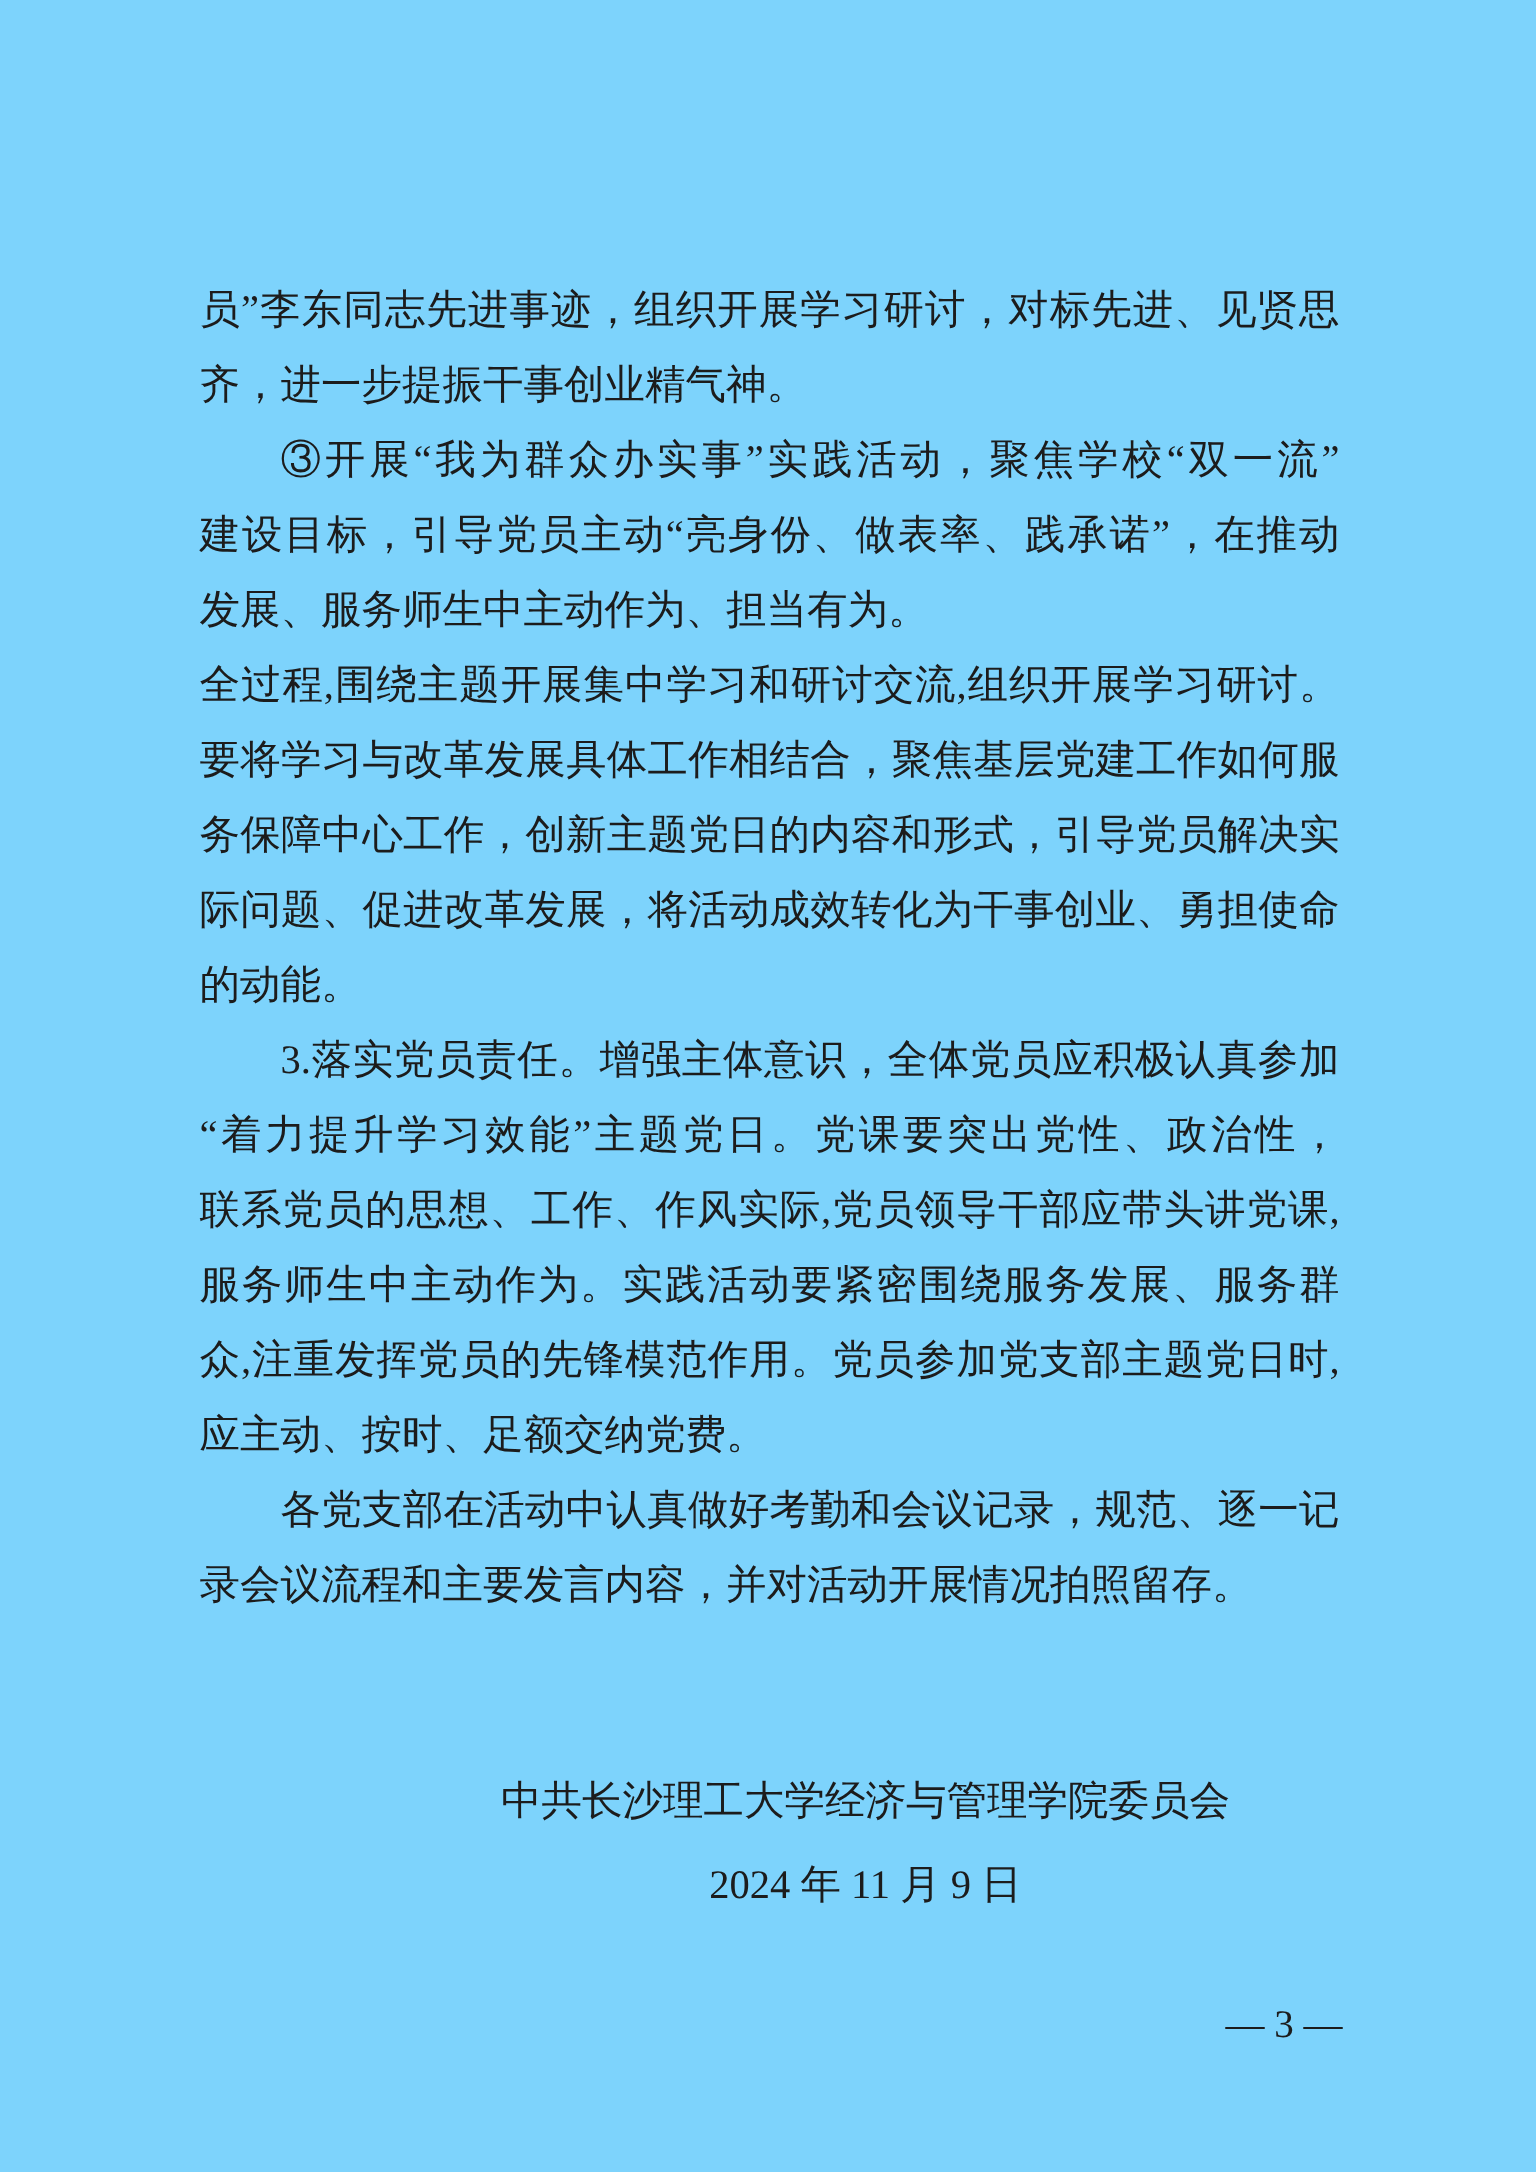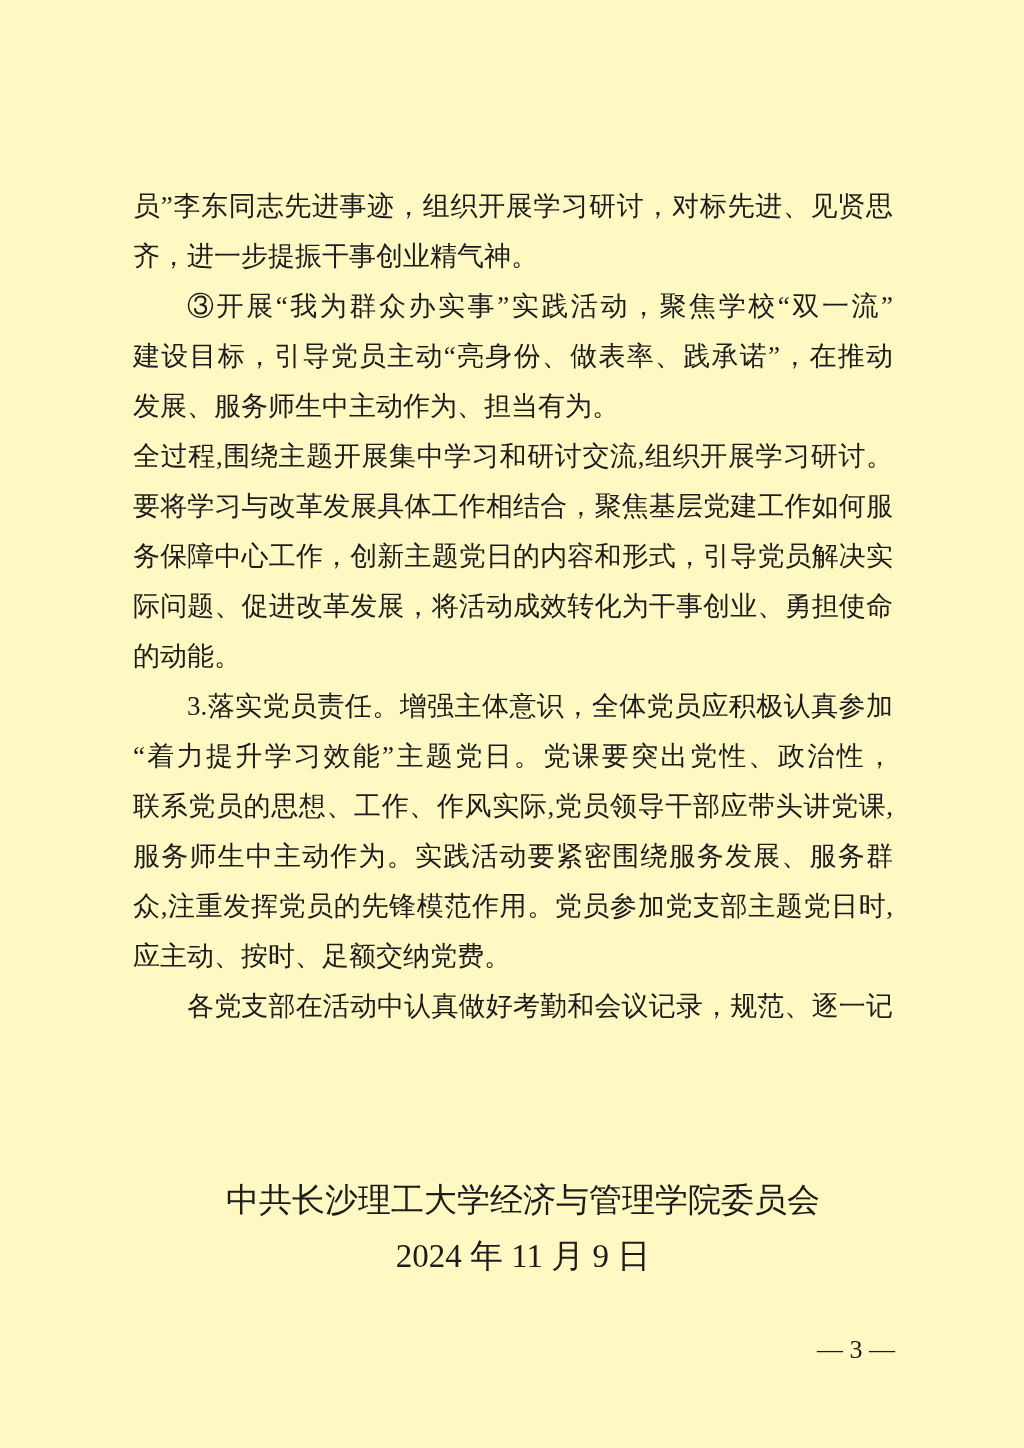--- a/index.html
+++ b/index.html
@@ -4,21 +4,21 @@
 <style>
   html, body {
     margin: 0;
     padding: 0;
     background: #ffffff;
   }
   .page {
     position: relative;
     width: 1024px;
     height: 1448px;
-    background: #fef9c3;
+    background: #7dd3fc;
     overflow: hidden;
     font-family: "Liberation Serif", "DejaVu Serif", serif;
     color: #1c1c1c;
   }
   .text-block {
     position: absolute;
     left: 133px;
     top: 181px;
     width: 760px;
   }
@@ -41,21 +41,21 @@
   }
   .signature-block {
     position: absolute;
     top: 1175px;
     right: 204px;
     text-align: center;
   }
   .sig-line {
     margin: 0;
     padding: 0;
-    font-size: 33px;
+    font-size: 27px;
     line-height: 50px;
     white-space: nowrap;
   }
   .sig-date {
     margin-top: 6px;
   }
   .page-number {
     position: absolute;
     top: 1332px;
     right: 129px;
@@ -81,20 +81,21 @@
     <p class="line justify">务保障中心工作，创新主题党日的内容和形式，引导党员解决实</p>
     <p class="line justify">际问题、促进改革发展，将活动成效转化为干事创业、勇担使命</p>
     <p class="line">的动能。</p>
     <p class="line justify indent">3.落实党员责任。增强主体意识，全体党员应积极认真参加</p>
     <p class="line justify">“着力提升学习效能”主题党日。党课要突出党性、政治性，</p>
     <p class="line justify">联系党员的思想、工作、作风实际,党员领导干部应带头讲党课,</p>
     <p class="line justify">服务师生中主动作为。实践活动要紧密围绕服务发展、服务群</p>
     <p class="line justify">众,注重发挥党员的先锋模范作用。党员参加党支部主题党日时,</p>
     <p class="line">应主动、按时、足额交纳党费。</p>
     <p class="line justify indent">各党支部在活动中认真做好考勤和会议记录，规范、逐一记</p>
+    <p class="line">录会议流程和主要发言内容，并对活动开展情况拍照留存。</p>
   </main>
 
   <div class="signature-block">
     <p class="sig-line">中共长沙理工大学经济与管理学院委员会</p>
     <p class="sig-line sig-date">2024 年 11 月 9 日</p>
   </div>
 
   <div class="page-number">— 3 —</div>
 
 </div>

